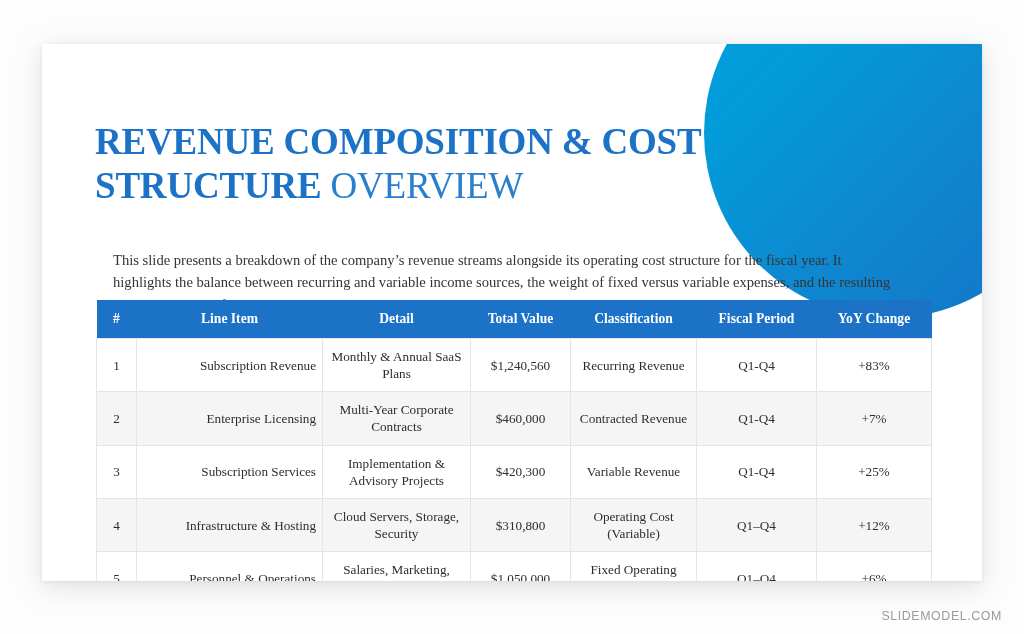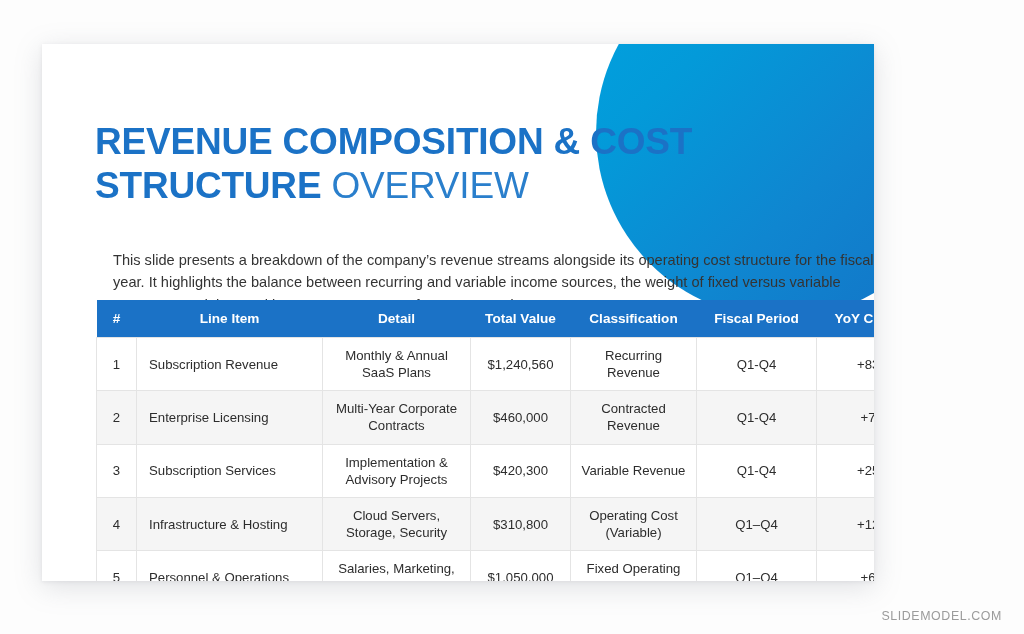--- a/index.html
+++ b/index.html
@@ -13,26 +13,27 @@
     font-family: "Liberation Sans", sans-serif;
     overflow: hidden;
     position: relative;
   }
 
   
   .slide-card {
     position: absolute;
     left: 42px;
     top: 44px;
-    width: 832px;
+    width: 940px;
     height: 537px;
     background: #ffffff;
     box-shadow: 0 6px 26px rgba(120, 125, 135, 0.22),
                 0 1px 4px rgba(120, 125, 135, 0.13);
     overflow: hidden;
+    font-family: Liberation Serif, serif;
   }
 
   
   .corner-blob {
     position: absolute;
     right: -92px;
     top: -96px;
     width: 370px;
     height: 370px;
     border-radius: 50%;
@@ -105,21 +106,21 @@
     height: 40px;
     box-sizing: border-box;
   }
   table.data-table tbody tr.row-alt td {
     background: #f5f5f5;
   }
   table.data-table tbody tr td.cell-index {
     text-align: center;
   }
   table.data-table tbody tr td.cell-lineitem {
-    text-align: left;
+    text-align: right;
     padding-left: 12px;
   }
 
   
   col.col-index      { width: 40px;  }
   col.col-lineitem   { width: 186px; }
   col.col-detail     { width: 148px; }
   col.col-total      { width: 100px; }
   col.col-class      { width: 126px; }
   col.col-period     { width: 120px; }

